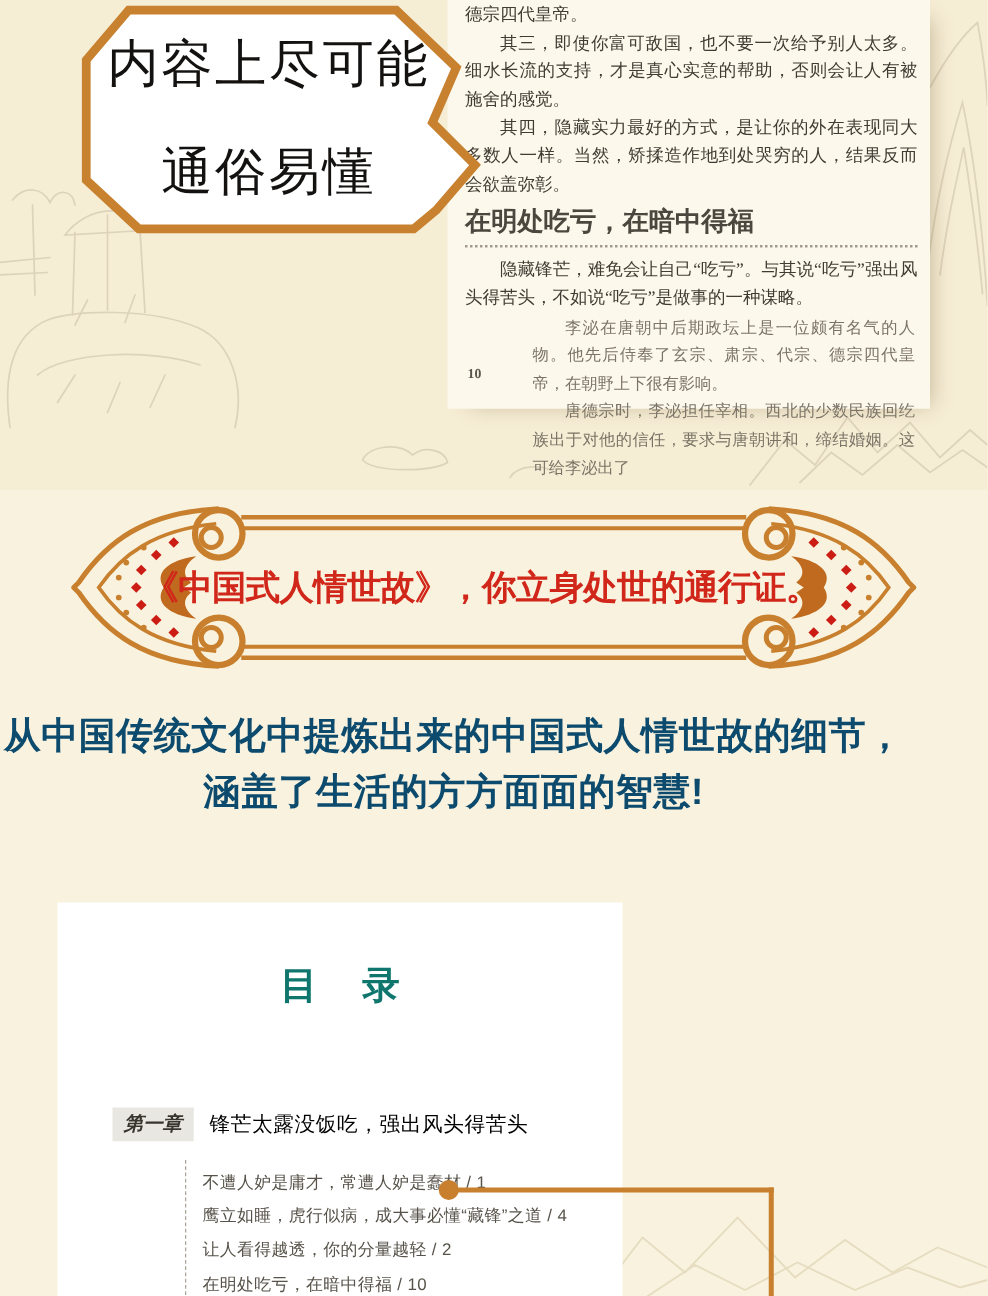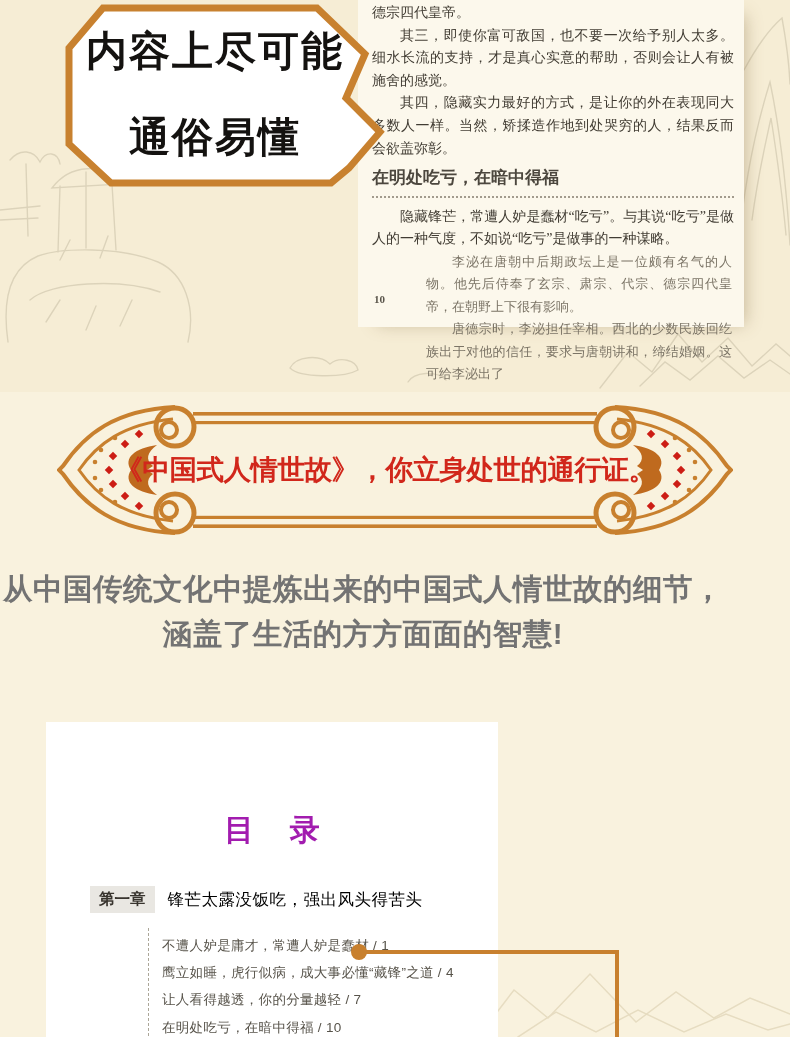--- a/index.html
+++ b/index.html
@@ -17,57 +17,57 @@
     box-shadow:10px 6px 16px -9px rgba(120,95,50,.38);
     box-sizing:border-box;padding:2px 10px 0 14px;
     font-family:"Liberation Serif","DejaVu Serif",serif;
     color:#413c33;font-size:14px;line-height:22.6px;
   }
   .book-page p{margin:0;text-align:justify;}
   .book-page p.ind{text-indent:2em;}
   .sec-header{
     margin:7px 0 8px 0;
     font-family:"Liberation Sans",sans-serif;
-    font-weight:bold;font-size:17px;color:#4c473e;
+    font-weight:bold;font-size:21px;color:#4c473e;
     padding-bottom:6px;border-bottom:2px dotted #a29b8d;
   }
   .story{margin:0 2px 0 18px;color:#7b7466;font-size:13px;line-height:22.4px;}
   .story p{text-indent:2em;margin-left:36px;}
   .page-no{position:absolute;left:16px;bottom:16px;font-size:11px;color:#5a554b;font-weight:bold;}
   
   .badge-svg{position:absolute;left:56px;top:0;}
   .badge-text{
     position:absolute;left:72px;top:18px;width:286px;height:152px;
     display:flex;flex-direction:column;justify-content:space-around;align-items:center;
     font-family:"Liberation Serif","DejaVu Serif",serif;
-    font-weight:bold;font-size:41px;color:#141210;letter-spacing:2px;white-space:nowrap;gap:20px;
+    font-weight:normal;font-size:41px;color:#141210;letter-spacing:2px;white-space:nowrap;gap:20px;
   }
   
   .banner-svg{position:absolute;left:57px;top:400px;}
   .banner-text{
     position:absolute;left:0;top:449px;width:771px;height:42px;
     text-align:center;font-weight:bold;font-size:27.5px;line-height:42px;
     color:#d1271b;letter-spacing:-0.5px;white-space:nowrap;
   }
   
   .slogan{
     position:absolute;left:0;top:566px;width:726px;text-align:center;
-    font-weight:800;font-size:29.5px;line-height:45px;color:#737373;letter-spacing:0.5px;
+    font-weight:800;font-size:29.5px;line-height:45px;color:#0c4a6e;letter-spacing:0.5px;
   }
   
   .toc-card{position:absolute;left:46px;top:722px;width:452px;height:315px;background:#ffffff;z-index:2;}
   .toc-title{
-    margin-top:88px;text-align:center;
+    margin-top:46px;text-align:center;
     font-family:"Liberation Serif","DejaVu Serif",serif;
-    font-weight:bold;font-size:30px;color:#a21caf;letter-spacing:14px;text-indent:14px;
+    font-weight:bold;font-size:30px;color:#0f766e;letter-spacing:14px;text-indent:14px;
   }
   .chapter-row{position:absolute;left:44px;top:164px;display:flex;align-items:center;white-space:nowrap;}
   .chapter-label{
     background:#e9e7e2;color:#38342e;font-weight:bold;font-size:15.5px;
-    padding:3px 9px;margin-right:13px;
+    padding:3px 9px;margin-right:13px;font-style:italic;
   }
   .chapter-title{font-weight:normal;font-size:16.5px;color:#000000;letter-spacing:0.5px;}
   .toc-list{
     position:absolute;left:102px;top:206px;margin:0;padding:4px 0 0 13px;
     list-style:none;border-left:1px dashed #aba698;width:330px;
   }
   .toc-list li{font-size:13.5px;color:#57534a;line-height:27.2px;white-space:nowrap;letter-spacing:0.3px;}
   
   .callout-dot{position:absolute;left:351px;top:944px;width:16px;height:16px;border-radius:50%;background:#c8802e;z-index:3;}
   .callout-h{position:absolute;left:359px;top:950px;width:260px;height:4px;background:#c8802e;z-index:3;}
@@ -103,21 +103,21 @@
       <path d="M290,368 C296,356 320,354 330,364 C340,356 356,360 358,370 C344,378 300,378 290,368 Z"></path>
       <path d="M408,382 C414,372 436,370 446,380"></path>
     </g>
   </svg>
 
   <div class="book-page">
     <p>德宗四代皇帝。</p>
     <p class="ind">其三，即使你富可敌国，也不要一次给予别人太多。细水长流的支持，才是真心实意的帮助，否则会让人有被施舍的感觉。</p>
     <p class="ind">其四，隐藏实力最好的方式，是让你的外在表现同大多数人一样。当然，矫揉造作地到处哭穷的人，结果反而会欲盖弥彰。</p>
     <div class="sec-header">在明处吃亏，在暗中得福</div>
-    <p class="ind">隐藏锋芒，常遭人妒是蠢材“吃亏”。与其说“吃亏”是做人的一种气度，不如说“吃亏”是做事的一种谋略。</p>
+    <p class="ind">隐藏锋芒，难免会让自己“吃亏”。与其说“吃亏”强出风头得苦头，不如说“吃亏”是做事的一种谋略。</p>
     <div class="story">
       <p>李泌在唐朝中后期政坛上是一位颇有名气的人物。他先后侍奉了玄宗、肃宗、代宗、德宗四代皇帝，在朝野上下很有影响。</p>
       <p>唐德宗时，李泌担任宰相。西北的少数民族回纥族出于对他的信任，要求与唐朝讲和，缔结婚姻。这可给李泌出了</p>
     </div>
     <div class="page-no">10</div>
   </div>
 
   <svg class="badge-svg" width="332" height="192" viewBox="0 0 332 192">
     <polygon points="47,8 261,8 309,54 290,98 324,132 293,168 275,183 55,183 13,144 13,48" fill="#ffffff" stroke="#c8812f" stroke-width="7"></polygon>
   </svg>
@@ -178,20 +178,20 @@
 
 <div class="toc-card">
   <div class="toc-title">目 录</div>
   <div class="chapter-row">
     <span class="chapter-label">第一章</span>
     <span class="chapter-title">锋芒太露没饭吃，强出风头得苦头</span>
   </div>
   <ul class="toc-list">
     <li>不遭人妒是庸才，常遭人妒是蠢材 / 1</li>
     <li>鹰立如睡，虎行似病，成大事必懂“藏锋”之道 / 4</li>
-    <li>让人看得越透，你的分量越轻 / 7</li>
+    <li>让人看得越透，你的分量越轻 / 2</li>
     <li>在明处吃亏，在暗中得福 / 10</li>
   </ul>
 </div>
 
 <div class="callout-dot"></div>
 <div class="callout-h"></div>
 <div class="callout-v"></div>
 
 </body></html>

